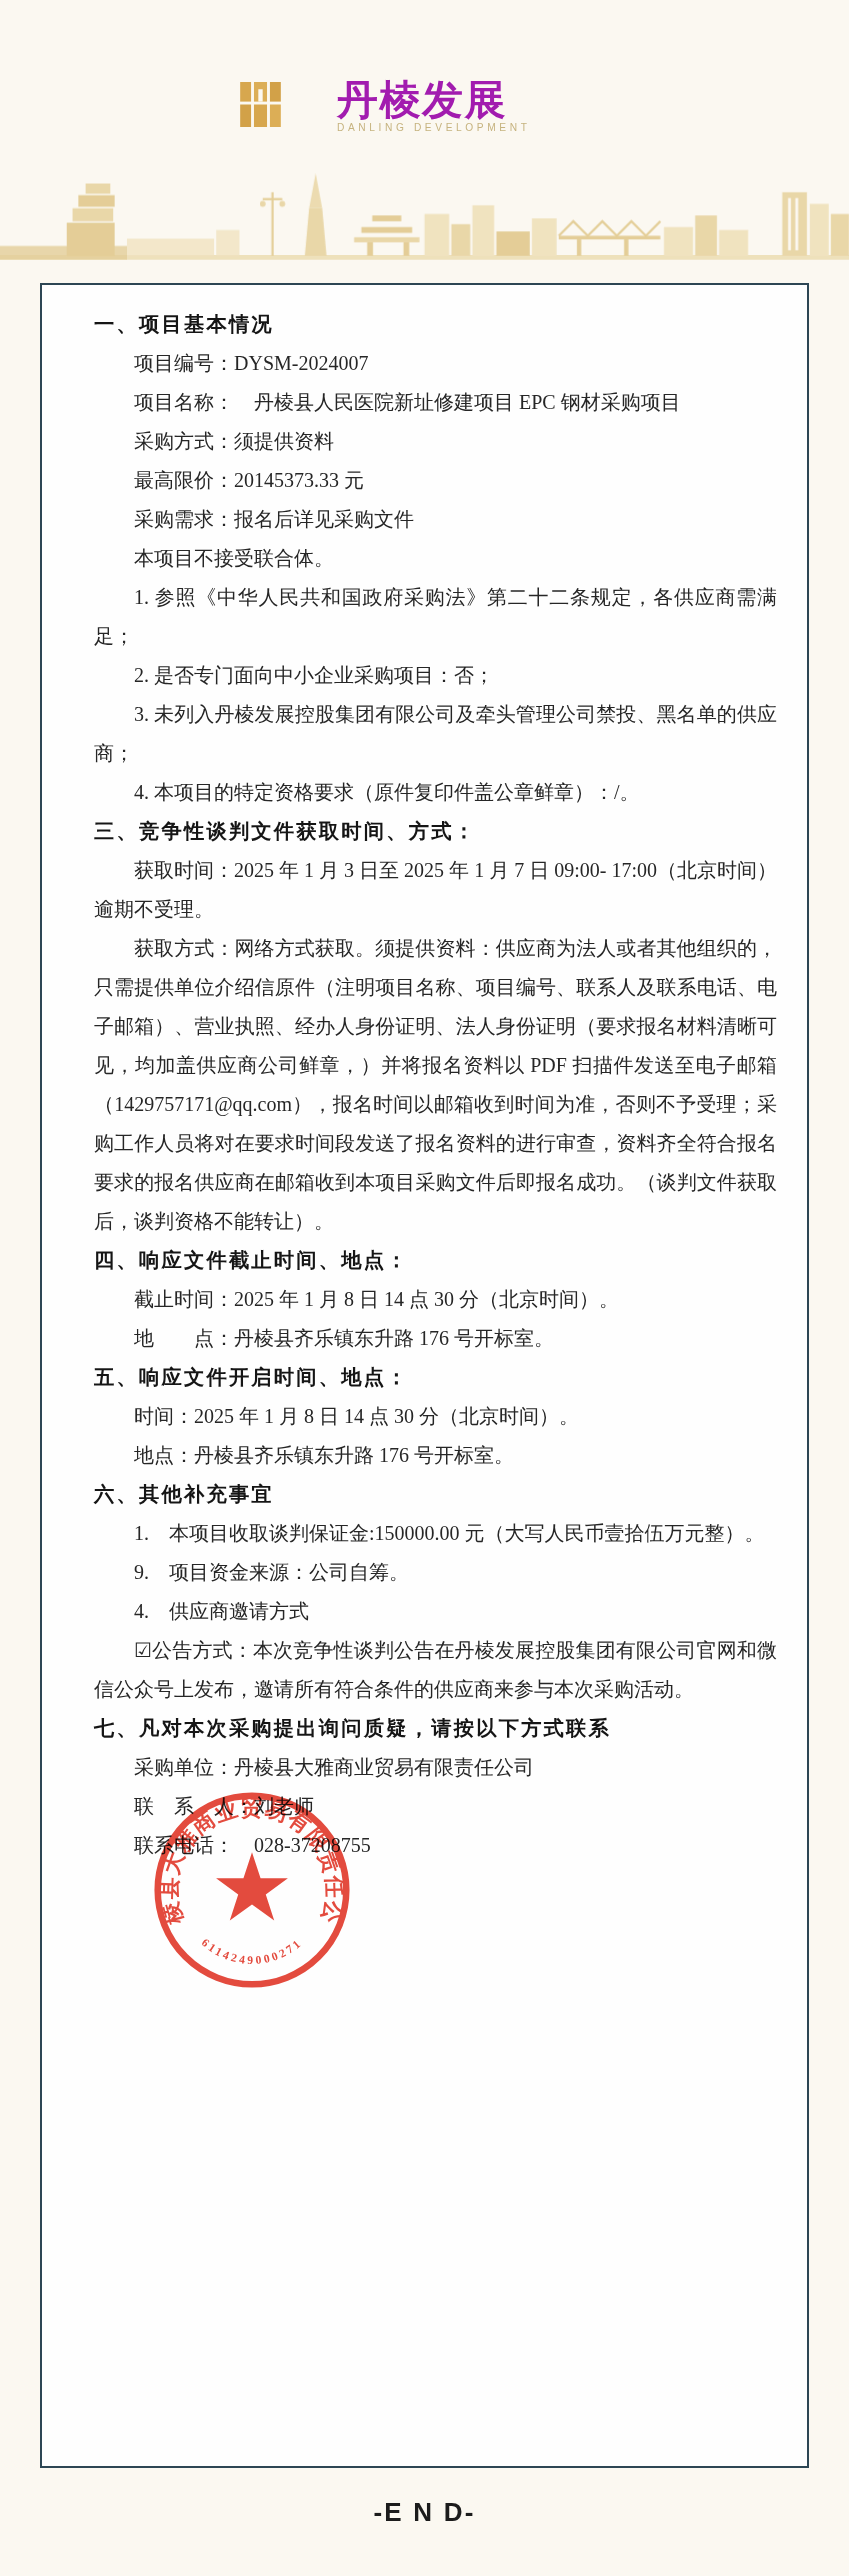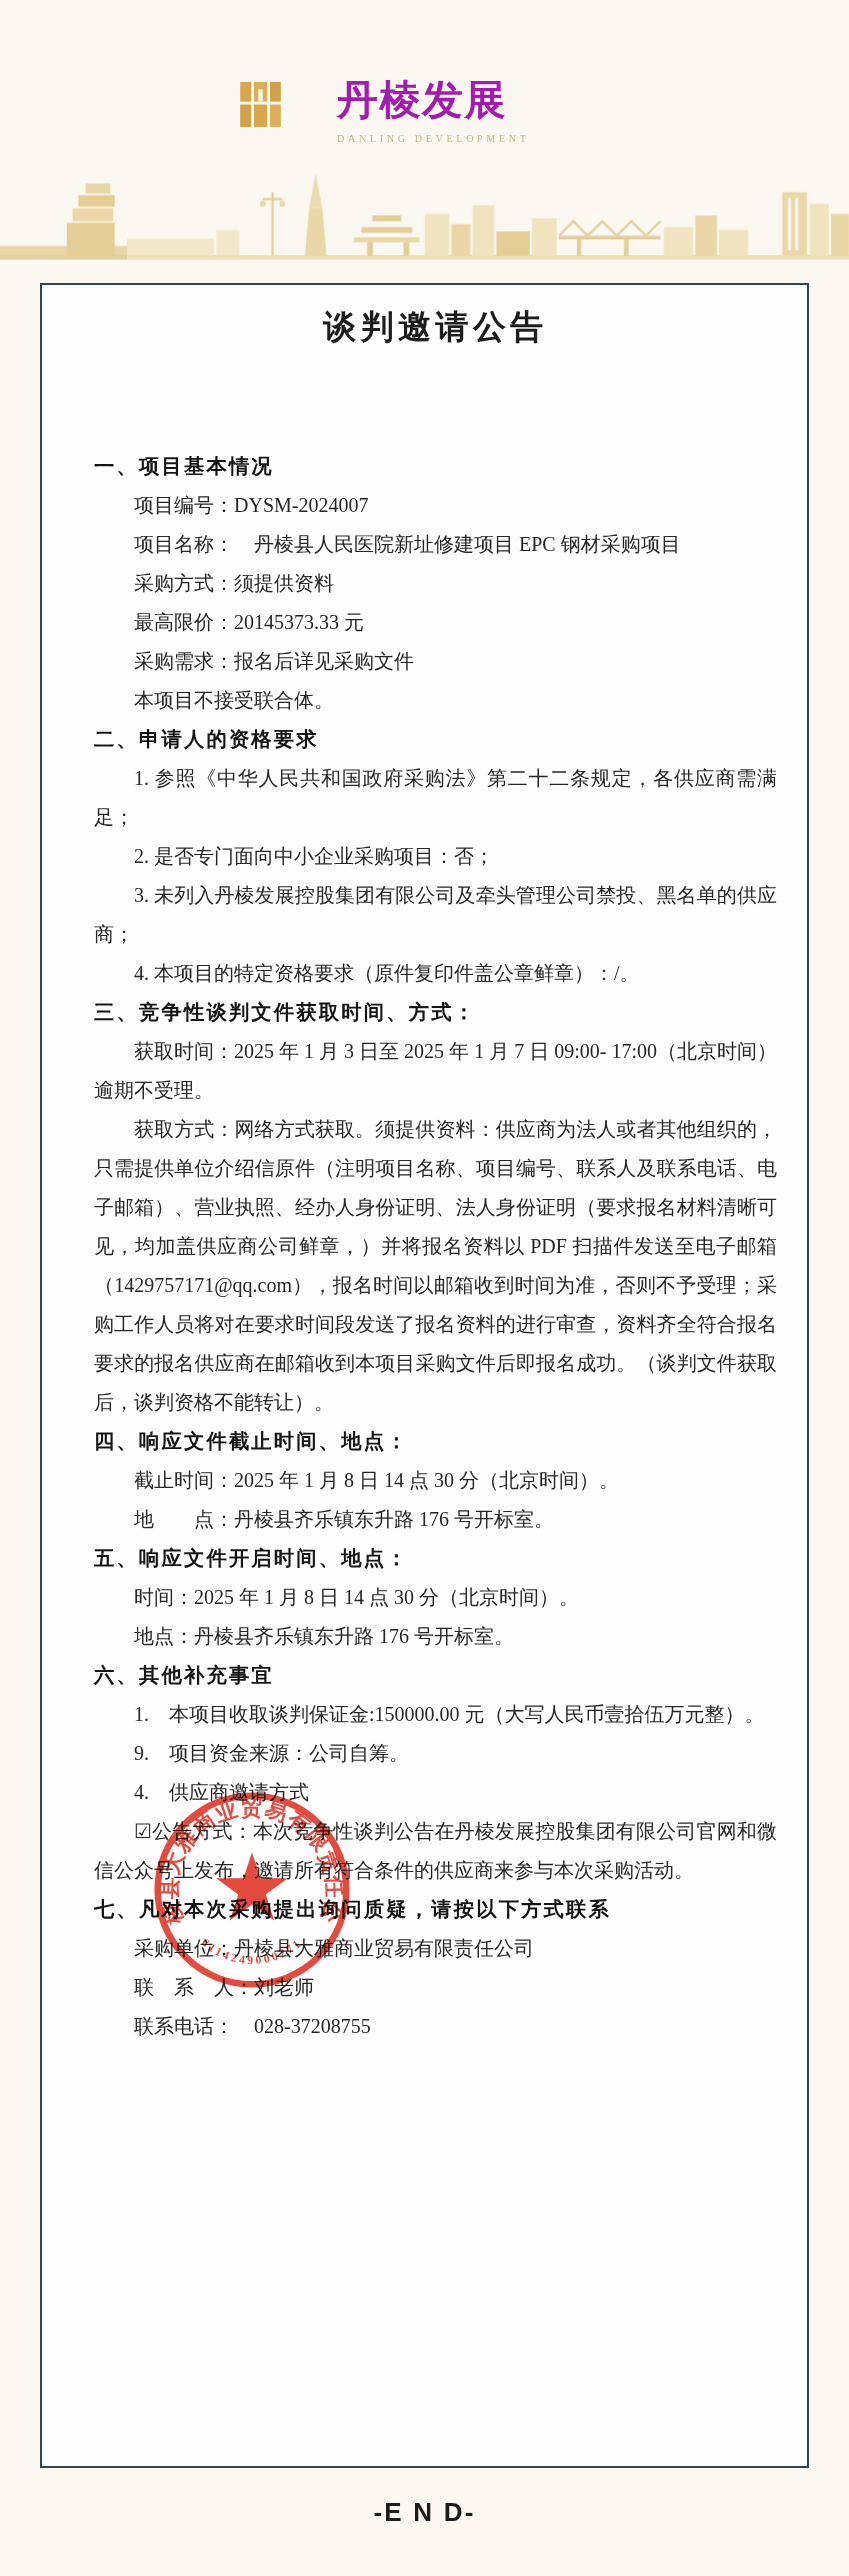--- a/index.html
+++ b/index.html
@@ -14,22 +14,22 @@
   
   .brand-row { position:absolute; left:240px; top:78px; display:flex; align-items:flex-start; }
   .logo { width:41px; height:45px; margin-top:4.4px; }
   .brand-text { margin-left:56px; }
   .brand-cn {
     font-size:41px; line-height:44px; letter-spacing:1.5px;
     color:#a21caf; font-weight:600;
     font-family:"Liberation Serif","DejaVu Serif",serif;
   }
   .brand-en {
-    margin-top:11px; font-size:10.2px; letter-spacing:3.6px;
-    color:#c6b37f; font-family:Liberation Serif, serif;
+    margin-top:0; font-size:10.2px; letter-spacing:3.6px;
+    color:#c6b37f; font-family:Liberation Sans, sans-serif;
   }
   .skyline { position:absolute; left:0; top:163px; width:849px; height:102px; }
   
   .doc-box {
     position:absolute; left:40px; top:283px;
     width:769px; height:2185px;
     box-sizing:border-box;
     border:2.9px solid #2d4654;
     background:#fefefe;
     overflow:hidden;
@@ -134,30 +134,28 @@
       <rect x="1078" y="40" width="34" height="88" fill="#e6d19b"></rect>
       <rect x="1086" y="48" width="4" height="72" fill="#fbf8f1"></rect>
       <rect x="1096" y="48" width="4" height="72" fill="#fbf8f1"></rect>
       <rect x="1116" y="56" width="26" height="72" fill="#eedfb6"></rect>
       <rect x="1145" y="70" width="25" height="58" fill="#e6d19b"></rect>
     </g>
   </svg>
 
   <div class="doc-box">
     <div class="doc-content">
-      <h1 class="doc-title">谈判邀请公告</h1>
       <div class="doc-body">
         <div class="h">一、项目基本情况</div>
         <div class="p">项目编号：DYSM-2024007</div>
         <div class="p">项目名称：　丹棱县人民医院新址修建项目 EPC 钢材采购项目</div>
         <div class="p">采购方式：须提供资料</div>
         <div class="p">最高限价：20145373.33 元</div>
         <div class="p">采购需求：报名后详见采购文件</div>
         <div class="p">本项目不接受联合体。</div>
-        <div class="h">二、申请人的资格要求</div>
         <div class="p">1. 参照《中华人民共和国政府采购法》第二十二条规定，各供应商需满足；</div>
         <div class="p">2. 是否专门面向中小企业采购项目：否；</div>
         <div class="p">3. 未列入丹棱发展控股集团有限公司及牵头管理公司禁投、黑名单的供应商；</div>
         <div class="p">4. 本项目的特定资格要求（原件复印件盖公章鲜章）：/。</div>
         <div class="h">三、竞争性谈判文件获取时间、方式：</div>
         <div class="p">获取时间：2025 年 1 月 3 日至 2025 年 1 月 7 日 09:00- 17:00（北京时间）逾期不受理。</div>
         <div class="p">获取方式：网络方式获取。须提供资料：供应商为法人或者其他组织的，只需提供单位介绍信原件（注明项目名称、项目编号、联系人及联系电话、电子邮箱）、营业执照、经办人身份证明、法人身份证明（要求报名材料清晰可见，均加盖供应商公司鲜章，）并将报名资料以 PDF 扫描件发送至电子邮箱（1429757171@qq.com），报名时间以邮箱收到时间为准，否则不予受理；采购工作人员将对在要求时间段发送了报名资料的进行审查，资料齐全符合报名要求的报名供应商在邮箱收到本项目采购文件后即报名成功。（谈判文件获取后，谈判资格不能转让）。</div>
         <div class="h">四、响应文件截止时间、地点：</div>
         <div class="p">截止时间：2025 年 1 月 8 日 14 点 30 分（北京时间）。</div>
         <div class="p">地　　点：丹棱县齐乐镇东升路 176 号开标室。</div>

